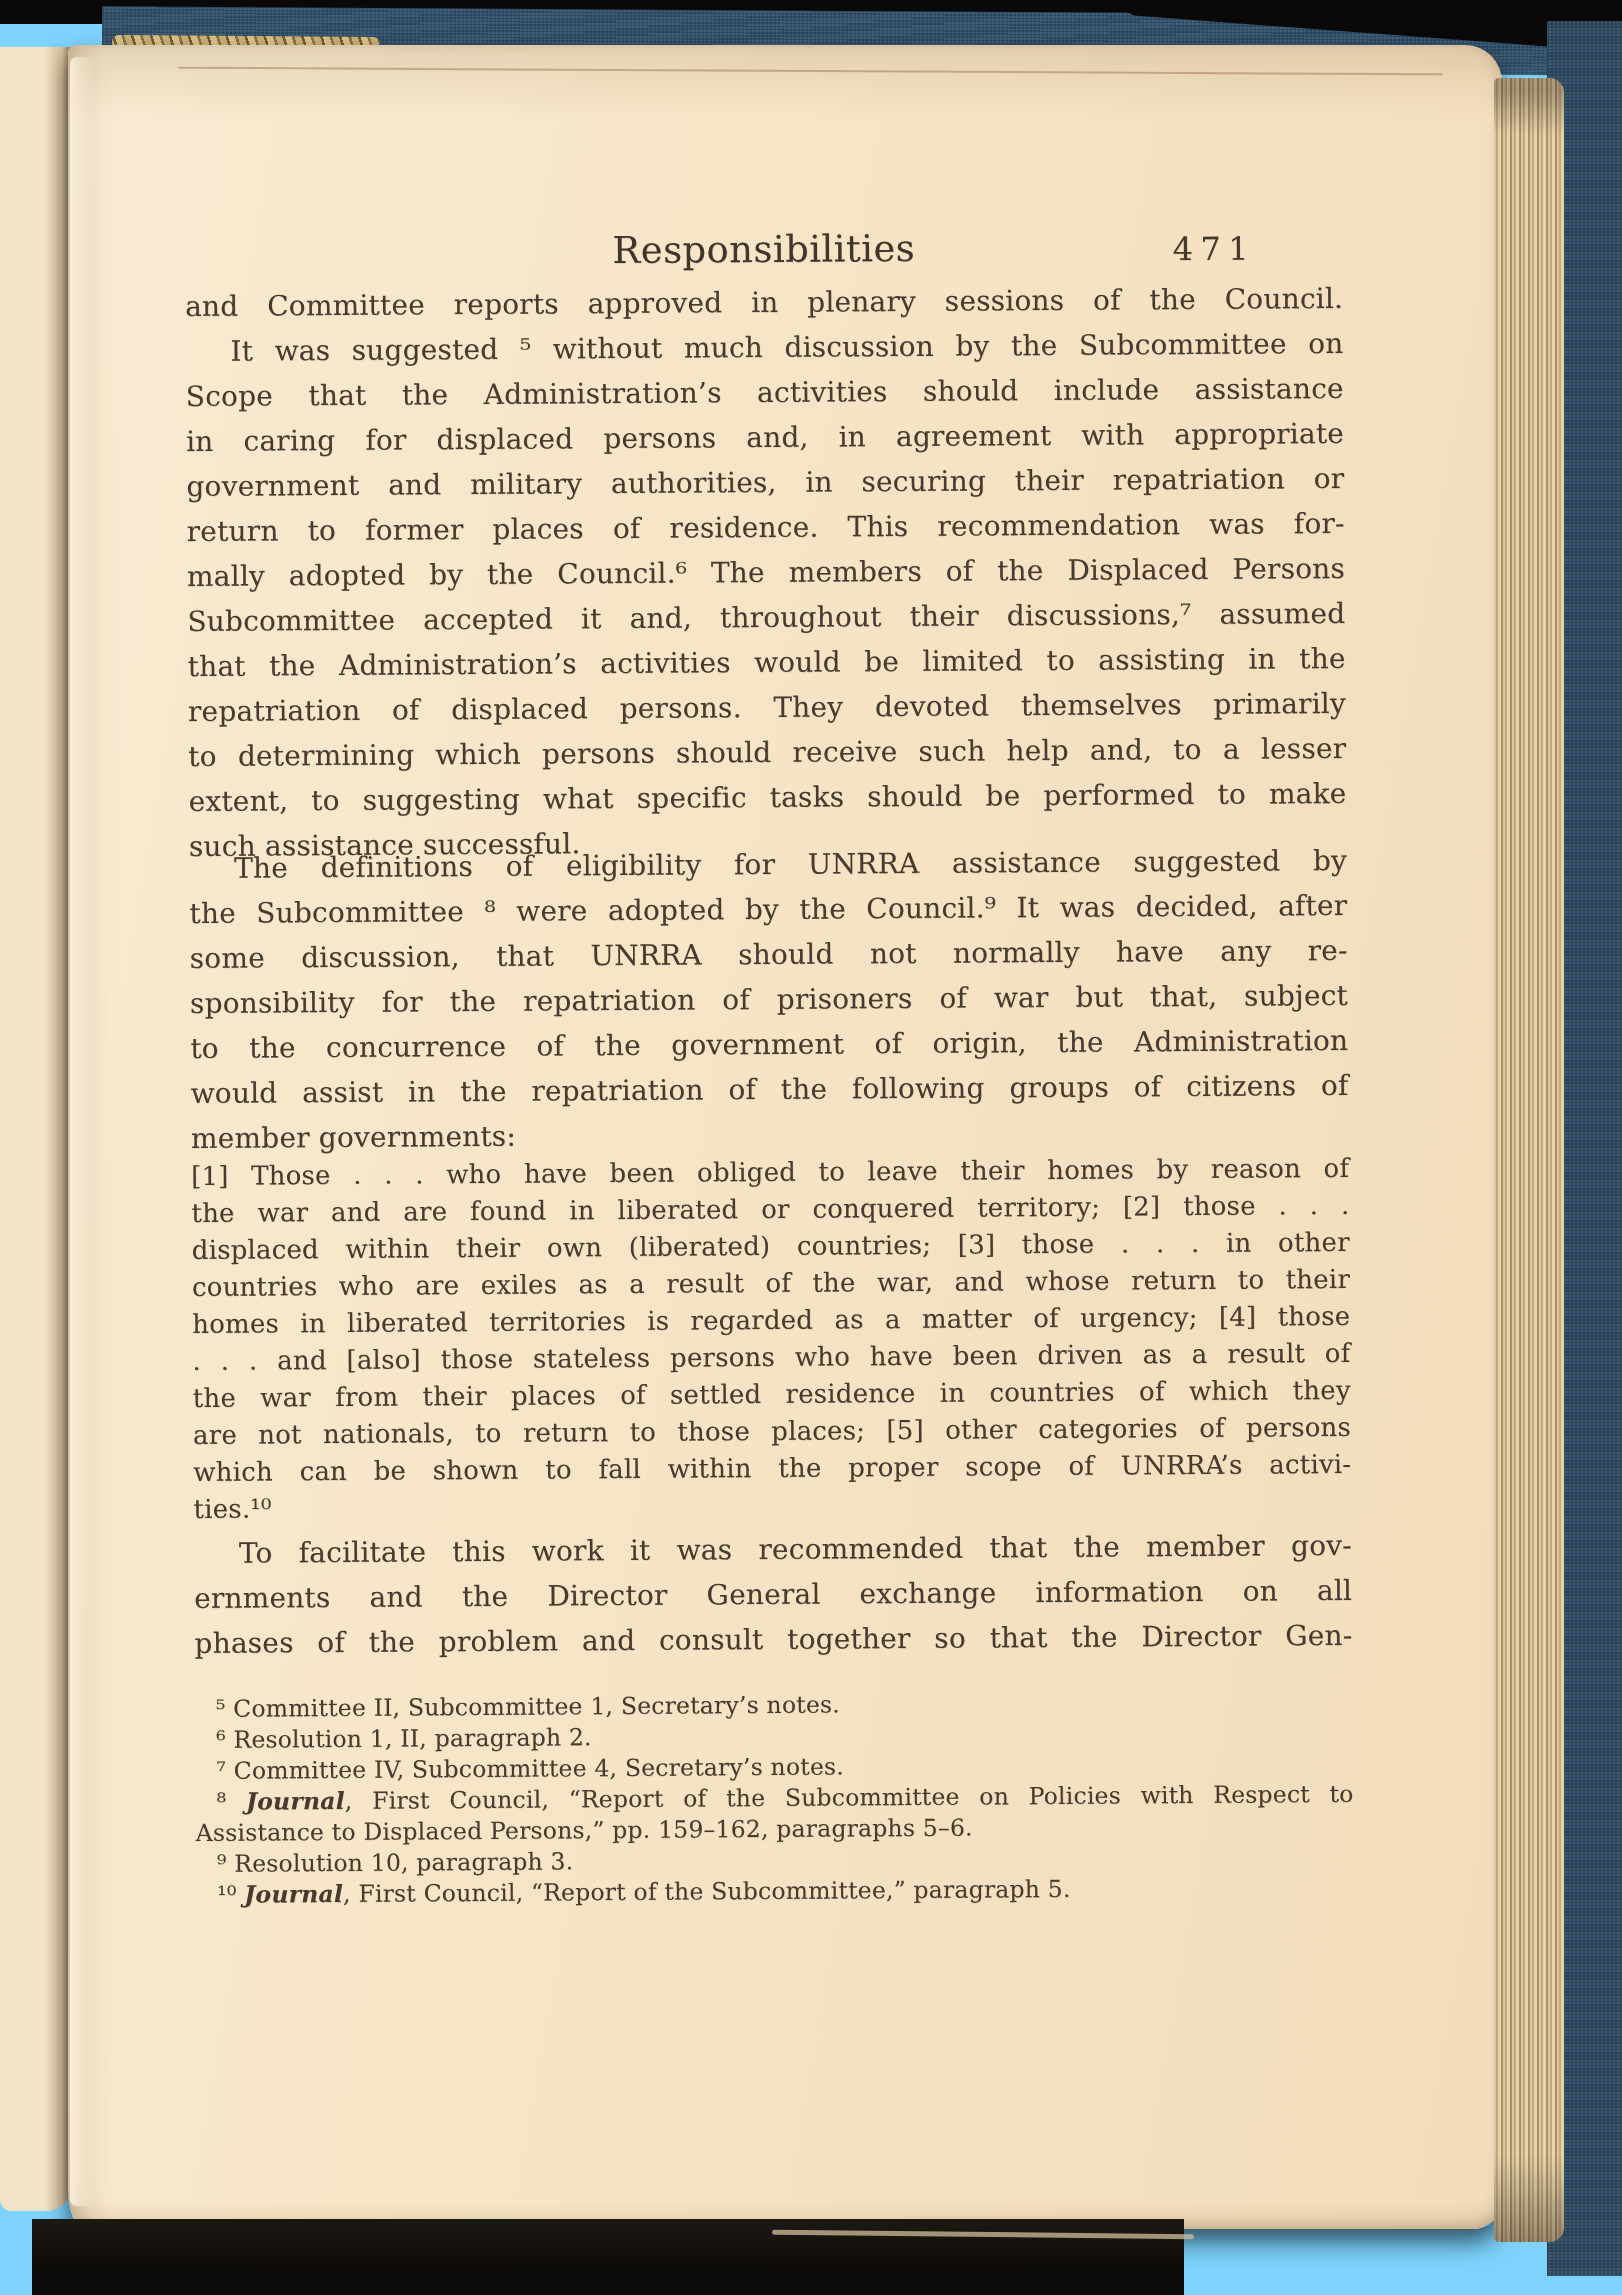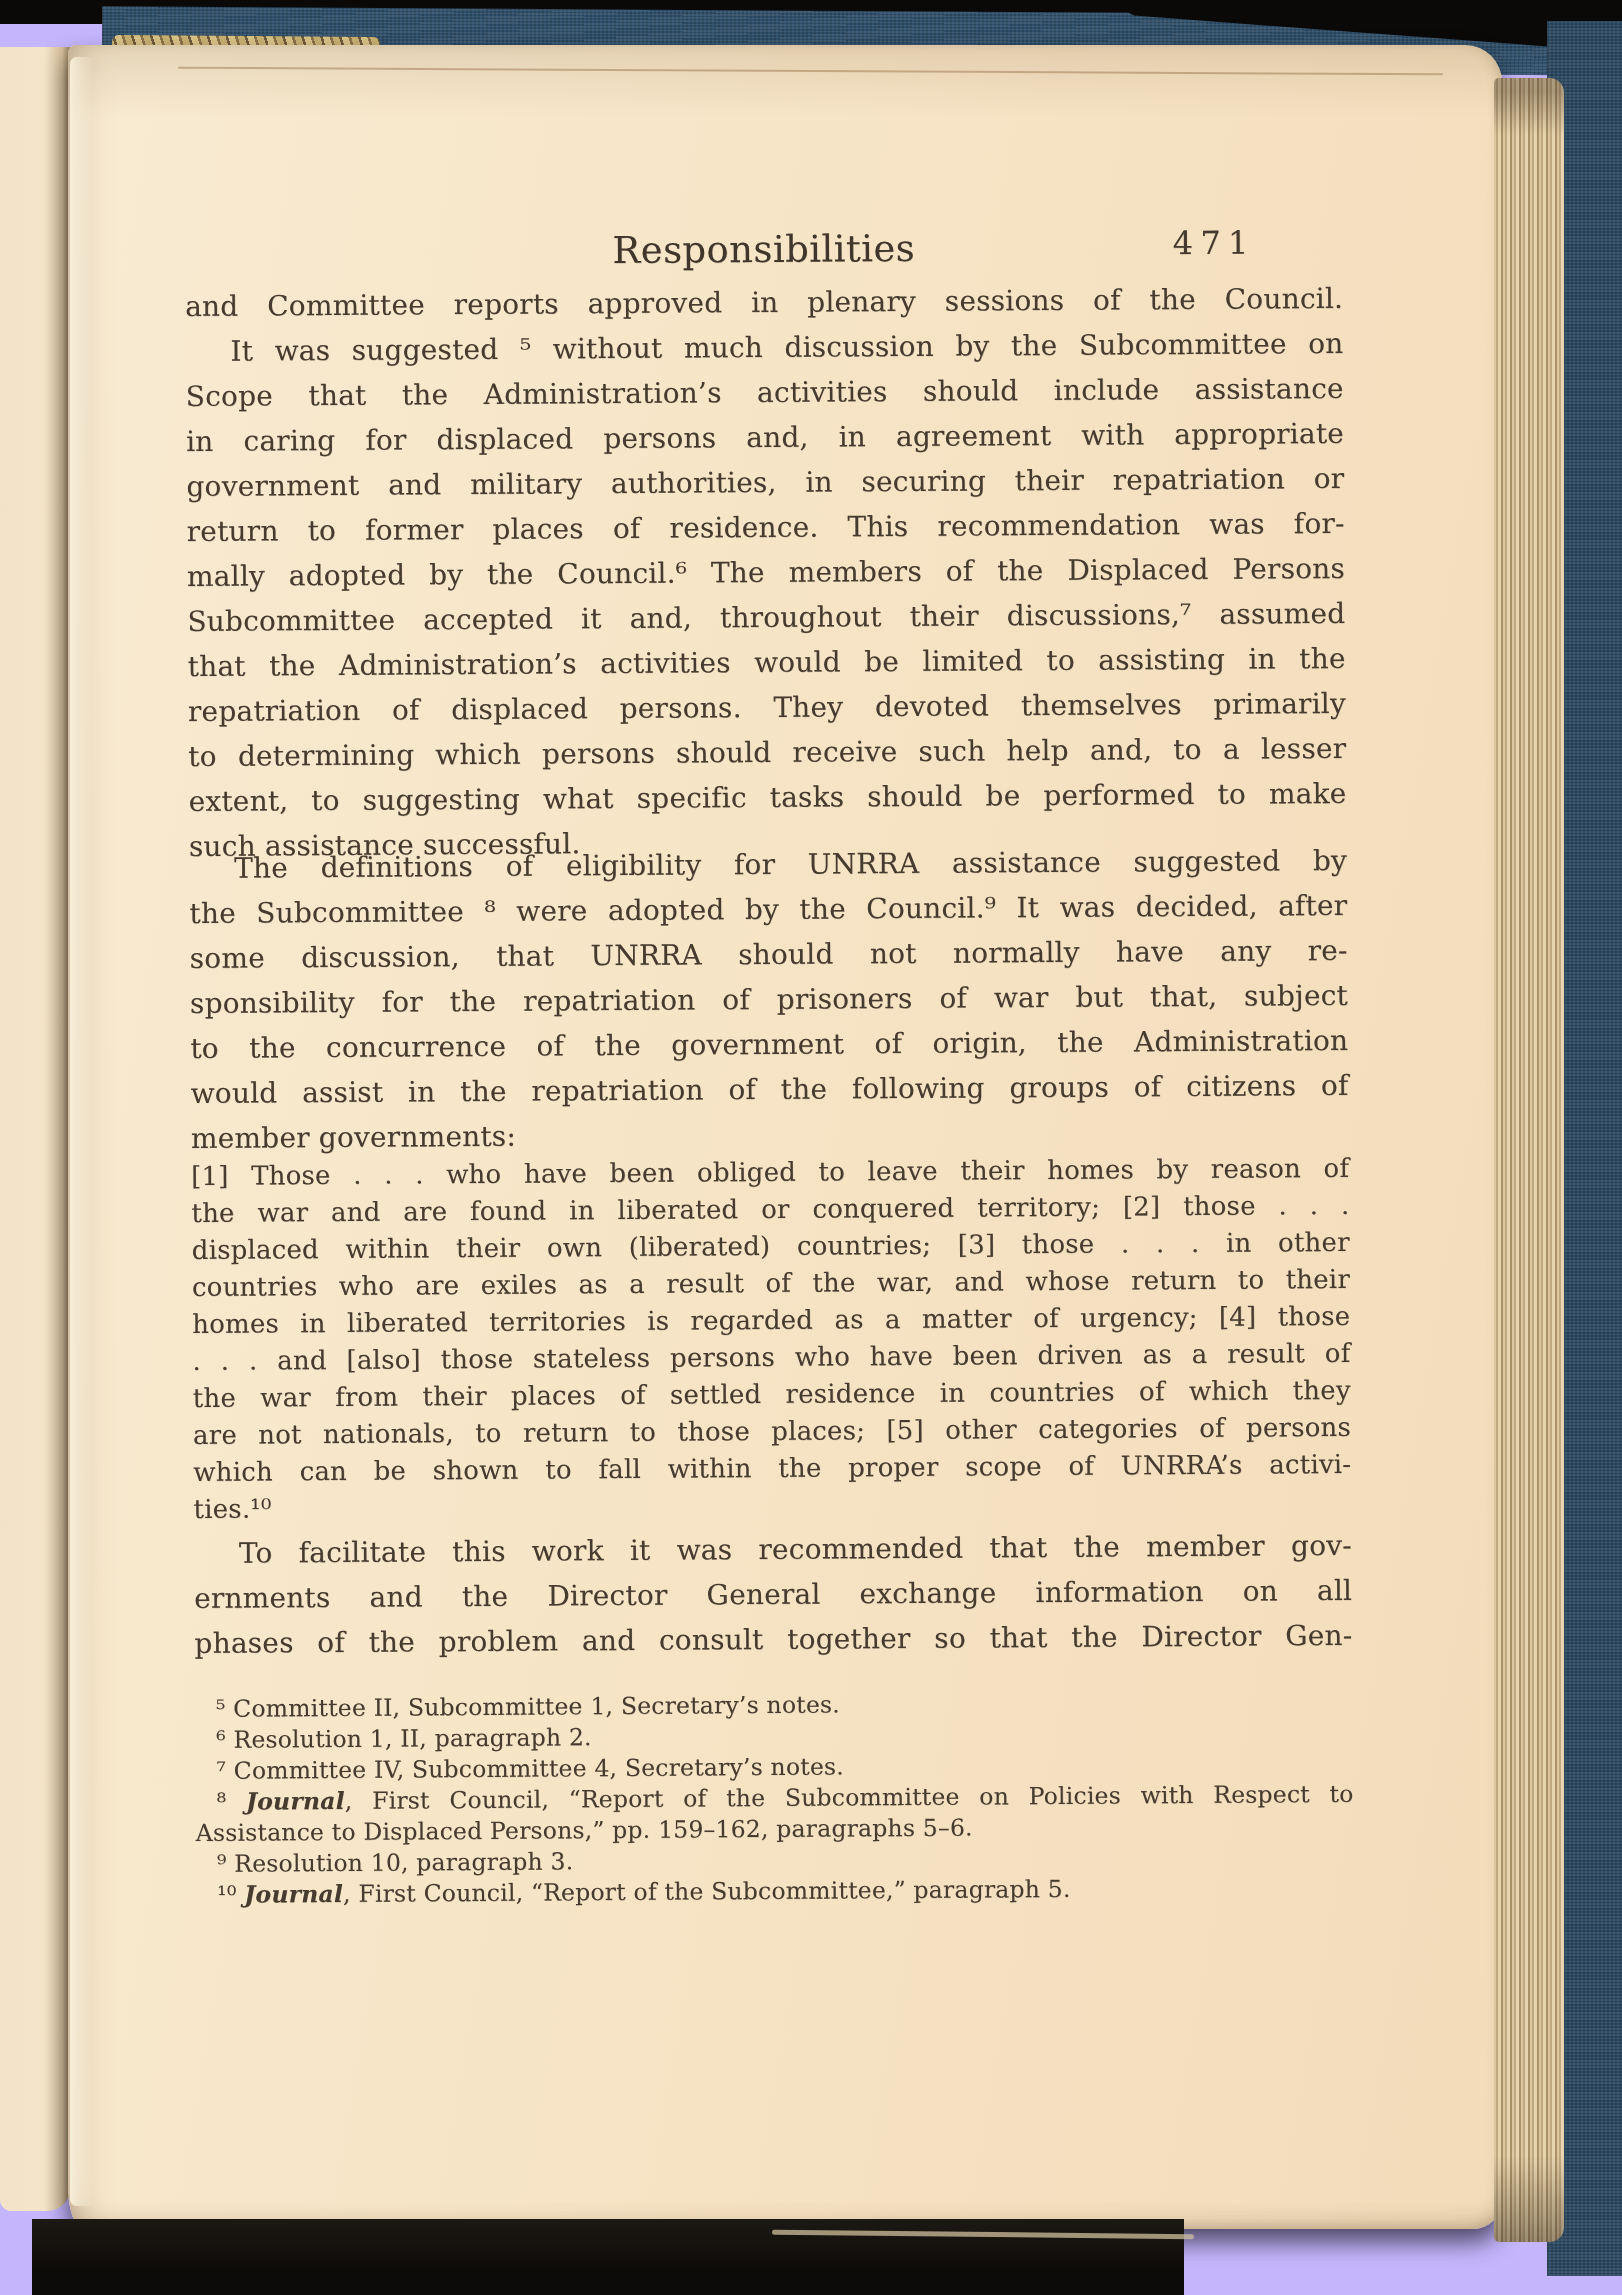--- a/index.html
+++ b/index.html
@@ -1,19 +1,19 @@
 <!DOCTYPE html>
 <html style="font-size:13px"><head>
 <meta charset="utf-8">
 <style>
   html,body{margin:0;padding:0;background:#0d0b09;}
   .scene{
     position:relative;
     width:1622px;height:2295px;
-    background:#c4b5fd;
+    background:#7dd3fc;
     overflow:hidden;
     font-family:"DejaVu Serif","Liberation Serif",serif;
   }
   
   .cover-top{
     position:absolute;left:102px;top:11.4px;width:1520px;height:60px;
     background-color:#30506b;
     background-image:
       repeating-linear-gradient(0deg, rgba(255,255,255,.08) 0 1.6px, rgba(0,0,0,0) 1.6px 3.2px),
       repeating-linear-gradient(90deg, rgba(0,0,0,.14) 0 1.6px, rgba(0,0,0,0) 1.6px 4px);
@@ -86,21 +86,21 @@
   }
   
   .text-layer{
     position:absolute;left:183px;top:0;width:1158px;height:2295px;
     transform:rotate(-.4deg);transform-origin:0 0;
     color:#463b2e;
     text-shadow:0.3px 0.4px 0 rgba(70,55,40,.28);
   }
   .sec{position:absolute;left:0;width:1158px;}
   .sec-title{top:229px;font-size:37px;line-height:49px;text-align:center;letter-spacing:0.4px;color:#40362b;}
-  .page-num{position:absolute;left:988px;top:231px;font-size:32px;letter-spacing:7.3px;color:#453a2d;}
+  .page-num{position:absolute;left:988px;top:237px;font-size:32px;letter-spacing:7.3px;color:#453a2d;}
   .sec-body1{top:284px;}
   .sec-body2{top:846px;}
   .sec-quote{top:1158px;}
   .sec-body3{top:1531px;}
   .sec-fn{top:1694px;}
   .line{text-align:justify;letter-spacing:0.2px;white-space:normal;}
   .line.fill{text-align-last:justify;}
   .line.ind{text-indent:45px;}
   .body-text .line{height:45px;line-height:45px;font-size:28px;}
   .bq .line{height:37px;line-height:37px;font-size:26px;}

